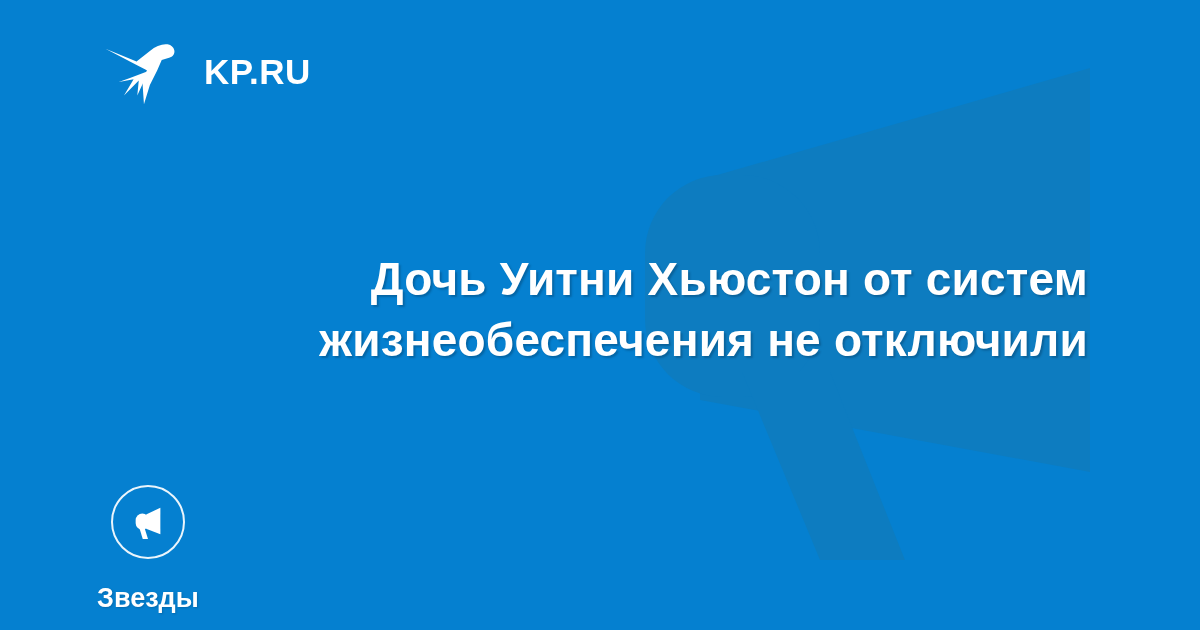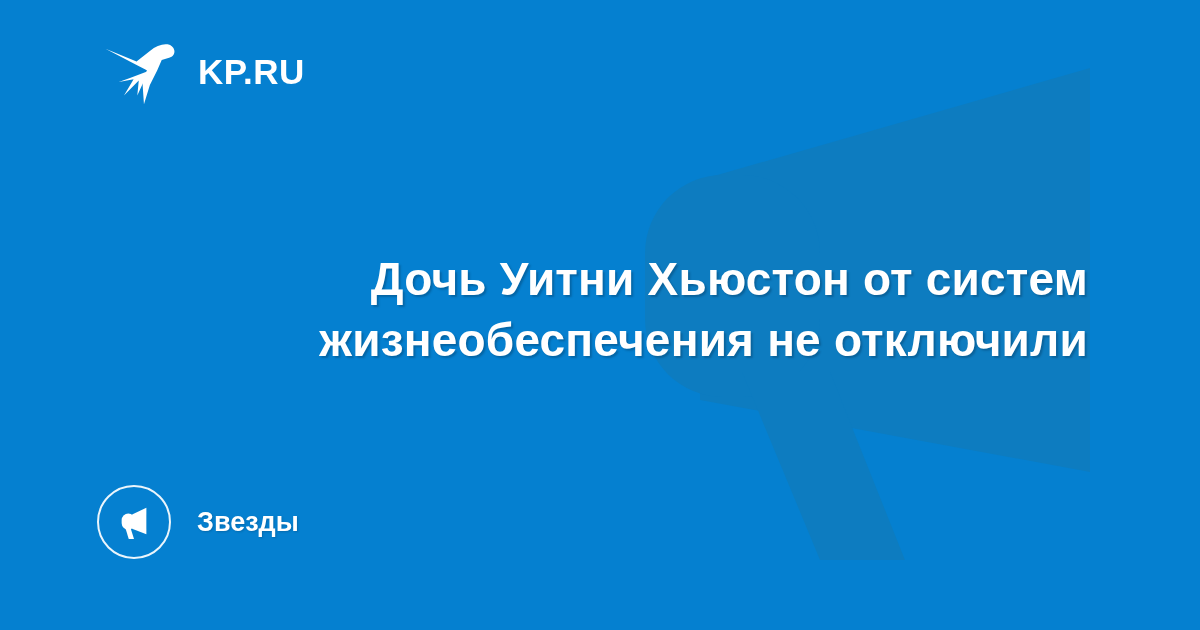--- a/index.html
+++ b/index.html
@@ -32,21 +32,21 @@
     height: 630px;
   }
 
   
   .brand {
     position: absolute;
     left: 104px;
     top: 36px;
     display: flex;
     align-items: center;
-    gap: 20px;
+    gap: 26px;
     z-index: 5;
   }
   .brand-bird {
     width: 74px;
     height: 70px;
     display: block;
     flex: 0 0 auto;
   }
   .brand-name {
     color: #ffffff;
@@ -76,20 +76,21 @@
 
   
   .category {
     position: absolute;
     left: 97px;
     top: 485px;
     display: flex;
     align-items: center;
     gap: 26px;
     z-index: 5;
+    flex-direction: column;
   }
   .category-badge {
     width: 74px;
     height: 74px;
     border-radius: 50%;
     border: 2px solid rgba(255, 255, 255, 0.92);
     display: flex;
     align-items: center;
     justify-content: center;
     flex: 0 0 auto;

